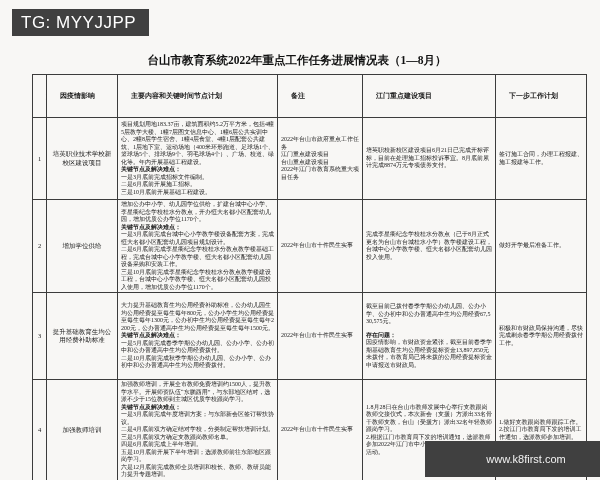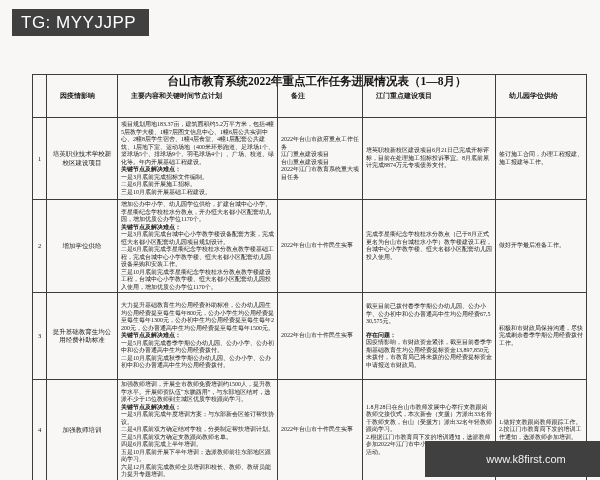--- a/index.html
+++ b/index.html
@@ -9,22 +9,22 @@
     font-family:"Liberation Serif","DejaVu Serif",serif;
   }
   .wm{
     position:absolute;background:#404040;color:#ffffff;
     font-family:"Liberation Sans","DejaVu Sans",sans-serif;
     display:flex;align-items:center;
   }
   .wm-top{left:12px;top:9px;width:128px;height:27px;padding-left:9px;font-size:17px;letter-spacing:.5px}
   .wm-bottom{left:425px;top:441px;width:202px;height:36px;justify-content:center;font-size:11px;color:#f2f2f2}
   .title{
-    position:absolute;left:40px;top:53px;width:554px;text-align:center;
-    font-size:11.5px;font-weight:bold;color:#111;white-space:nowrap;margin-top:21px;
+    position:absolute;left:20px;top:53px;width:554px;text-align:center;
+    font-size:11.5px;font-weight:bold;color:#111;white-space:nowrap;
   }
   table{
     position:absolute;left:32px;top:74px;width:554px;
     border-collapse:collapse;table-layout:fixed;color:#222;
   }
   th,td{border:1px solid #3c3c3c;vertical-align:middle;word-break:break-all;overflow:hidden}
   th{font-size:7px;font-weight:bold;text-align:left;padding:13px;line-height:8px}
   td{font-size:6px;line-height:7.5px;padding:1px 3px}
   td.c-no{text-align:center;font-size:6.5px;padding:0}
   td.c-name{text-align:center;font-size:6.5px;line-height:8.5px;padding:1px 4px}
@@ -53,21 +53,21 @@
     <col style="width:133px">
     <col style="width:91px">
   </colgroup>
   <thead>
     <tr>
       <th>序号</th>
       <th>因疫情影响</th>
       <th>主要内容和关键时间节点计划</th>
       <th>备注</th>
       <th>江门重点建设项目</th>
-      <th>幼儿园学位供给</th>
+      <th>下一步工作计划</th>
     </tr>
   </thead>
   <tbody>
       <tr>
         <td class="c-no">1</td>
         <td class="c-name">培英职业技术学校新校区建设项目</td>
         <td class="c-text">
           <div class="seg">项目规划用地183.37亩，建筑面积约5.2万平方米，包括4幢5层教学大楼、1幢7层图文信息中心、1幢6层公共实训中心、2幢8层学生宿舍、1幢4层食堂、4幢1层配套公共建筑、1层地下室、运动场地（400米环形跑道、足球场1个、篮球场5个、排球场9个、羽毛球场4个）、广场、校道、绿化等。年内开展基础工程建设。</div>
           <div class="seg b">关键节点及解决难点：</div>
           <div class="seg">一是3月底前完成招标文件编制。</div>

